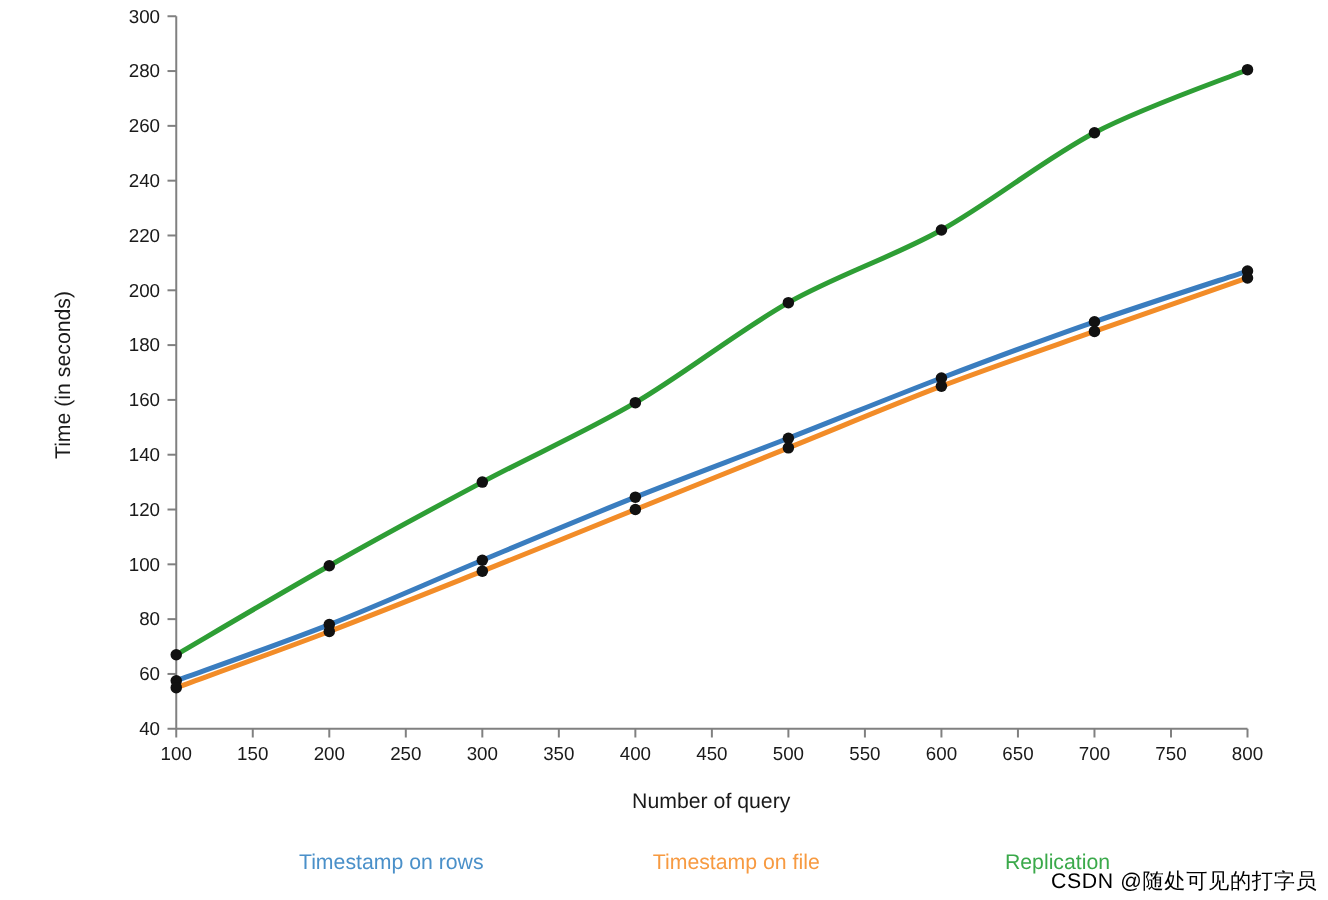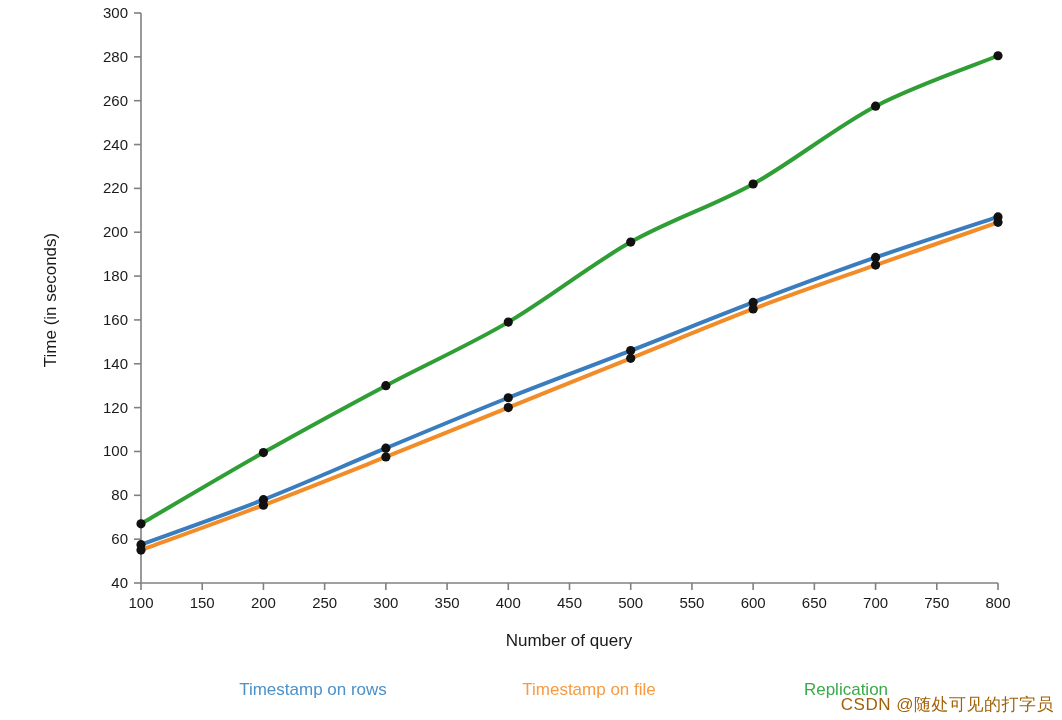--- a/index.html
+++ b/index.html
@@ -32,21 +32,21 @@
   }
   .legend-label {
     font-size: 17px;
     font-family: "Liberation Sans", sans-serif;
   }
   .watermark {
     position: absolute;
     right: 8px;
     bottom: 4px;
     font-size: 17px;
-    color: #a16207;
+    color: #000000;
     font-family: "Liberation Sans", sans-serif;
     white-space: nowrap;
     letter-spacing: 0.5px;
     margin-top: 20px;
   }
 </style>
 </head>
 <body>
 
 <div id="figure">

